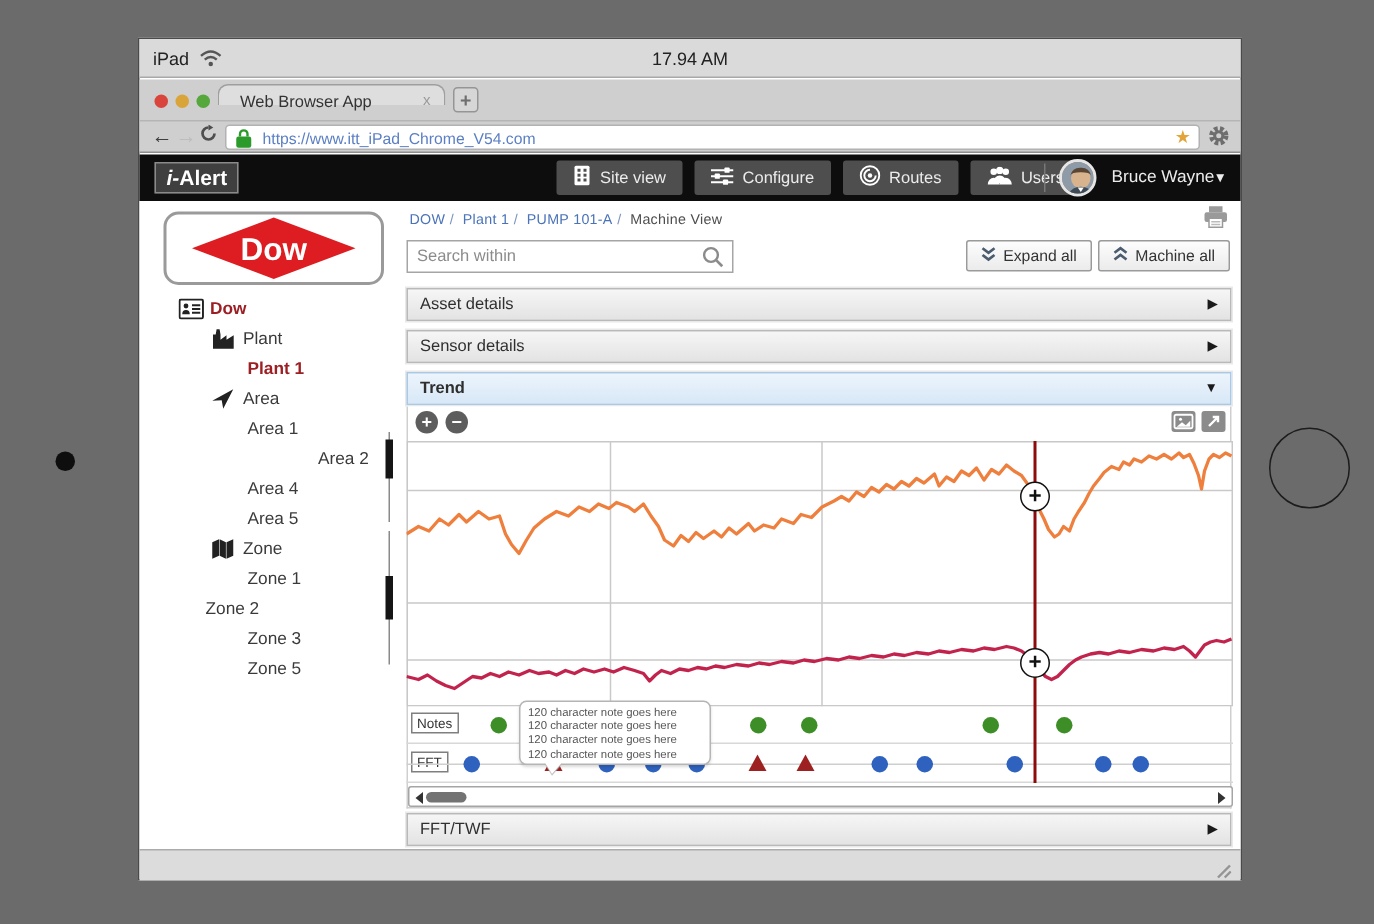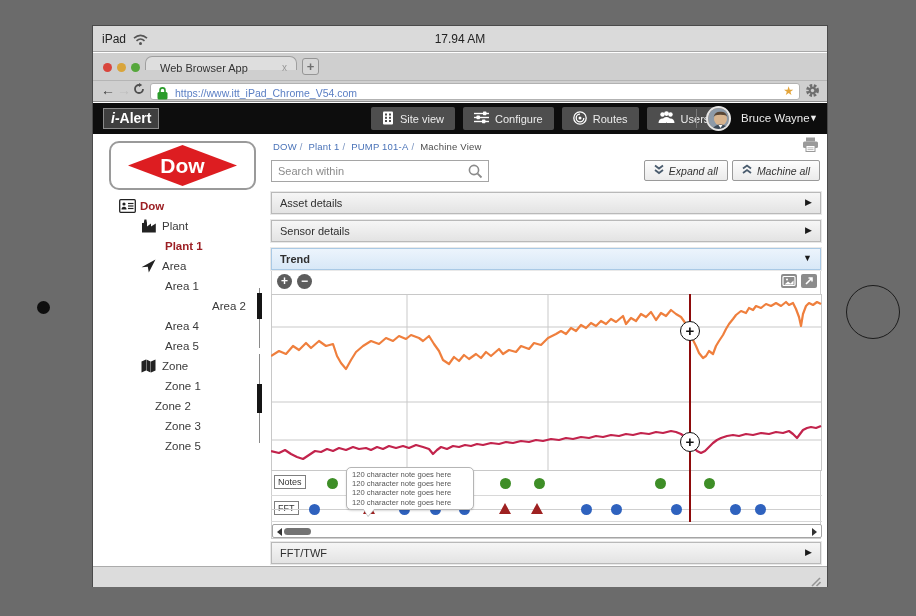--- a/index.html
+++ b/index.html
@@ -60,21 +60,21 @@
   .crumb { position:absolute; left:2px; top:7px; font-size:9.5px; color:#4a73b8; letter-spacing:.2px; }
   .crumb .cur { color:#4d4d4d; }
   .crumb .sep { color:#7a94c0; margin:0 3px; }
   .printer { position:absolute; right:2px; top:3px; }
 
   .searchbox { position:absolute; left:0px; top:26px; width:218px; height:22px; border:1px solid #a5a5a5; background:#fff; }
   .searchbox input { position:absolute; left:6px; top:1px; width:180px; height:18px; border:none; outline:none; font-size:11px; color:#333; font-family:"Liberation Sans",sans-serif; background:transparent; }
   .searchbox input::placeholder { color:#8b8b8b; }
   .mag { position:absolute; right:5px; top:3px; }
   .ecbtns { position:absolute; right:1px; top:26px; display:flex; gap:4px; }
-  .ecbtn { display:flex; align-items:center; gap:5px; height:21px; padding:0 9px; background:linear-gradient(#fdfdfd,#ebebeb); border:1px solid #9a9a9a; border-radius:2px; font-size:10.5px; color:#333;font-style:italic; }
+  .ecbtn { display:flex; align-items:center; gap:5px; height:21px; padding:0 9px; background:linear-gradient(#fdfdfd,#ebebeb); border:1px solid #9a9a9a; border-radius:2px; font-size:10.5px; color:#333; }
 
   .acc { position:absolute; left:0; width:550px; height:22px; border:1px solid #b9b9b9; background:linear-gradient(#f6f6f6,#e3e3e3); font-size:11px; color:#2f2f2f; box-shadow:0 0 0 1px #e9e9e9; }
   .acc .al { position:absolute; left:8px; top:4px; }
   .acc .ar { position:absolute; right:8px; top:4px; font-size:9px; color:#1a1a1a; }
   .acc.trendhdr { background:linear-gradient(#ecf4fc,#d8e8f7); border-color:#a9c9e5; font-weight:bold; }
 
   .trendbody { position:absolute; left:0; top:137px; width:550px; height:268px; background:#fff; border:1px solid #cfcfcf; border-top:none; }
   .zoomc { position:absolute; top:3px; width:15px; height:15px; border-radius:50%; background:#5d5d5d; color:#fff; font-size:12px; font-weight:bold; text-align:center; line-height:14px; }
   .cornic { position:absolute; top:3px; width:16px; height:14px; background:#8b8b8b; border-radius:2px; }
   .chartsvg { position:absolute; left:-1px; top:23px; }
@@ -281,21 +281,21 @@
             </div>
             <div class="trow" style="padding-left: 48px;">
               <span class="ticon"><svg width="15" height="14" viewBox="0 0 15 14">
                   <path d="M0.5 2.5 L5 0.5 V11.5 L0.5 13.5 Z M5.4 0.5 L9.6 2.5 V13.5 L5.4 11.5 Z M10 2.5 L14.5 0.5 V11.5 L10 13.5 Z" fill="#222"></path>
                 </svg></span>
               <span>Zone</span>
             </div>
             <div class="trow" style="padding-left: 72px;">
               <span>Zone 1</span>
             </div>
-            <div class="trow" style="padding-left: 44px; margin-left: 18px;">
+            <div class="trow" style="padding-left: 44px;">
               <span>Zone 2</span>
             </div>
             <div class="trow" style="padding-left: 72px;">
               <span>Zone 3</span>
             </div>
             <div class="trow" style="padding-left: 72px;">
               <span>Zone 5</span>
             </div>
           </div>
       </aside>

